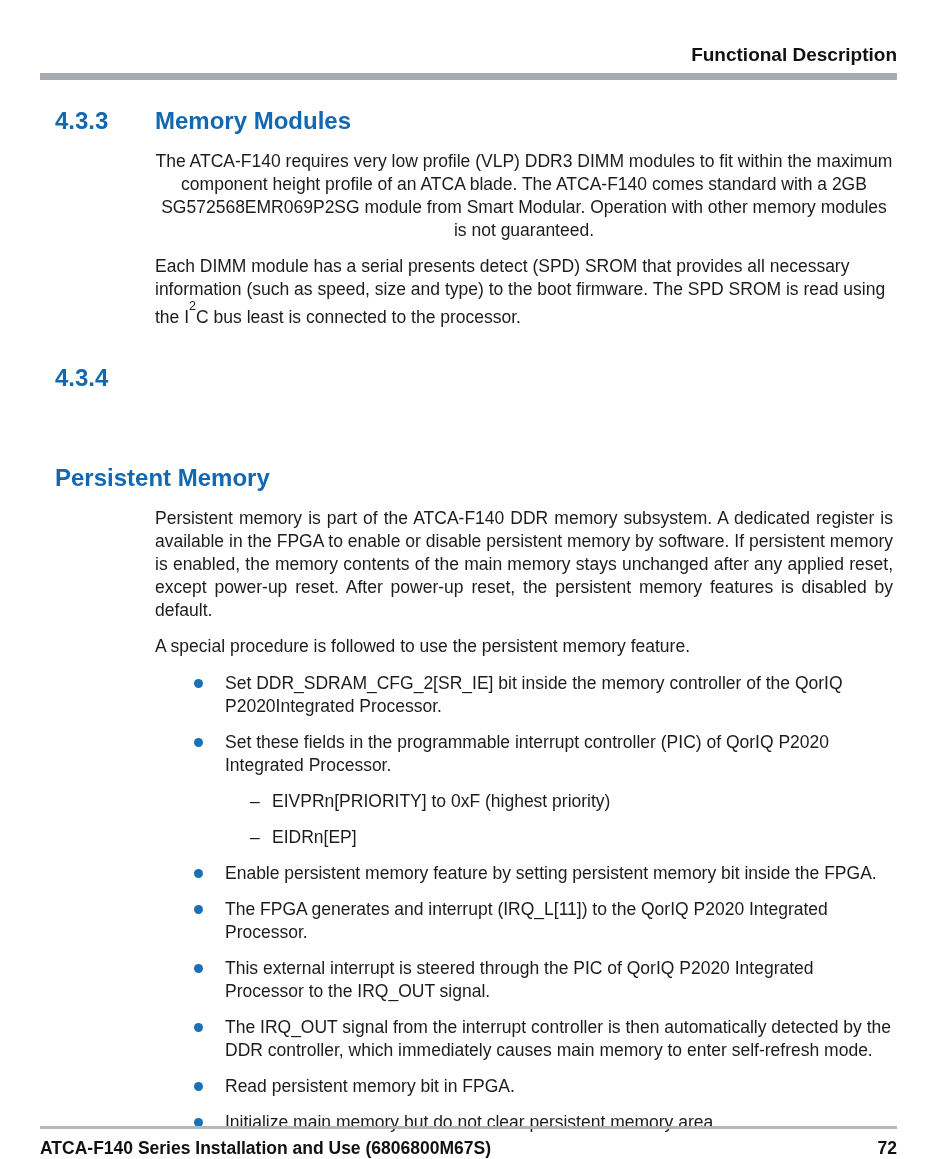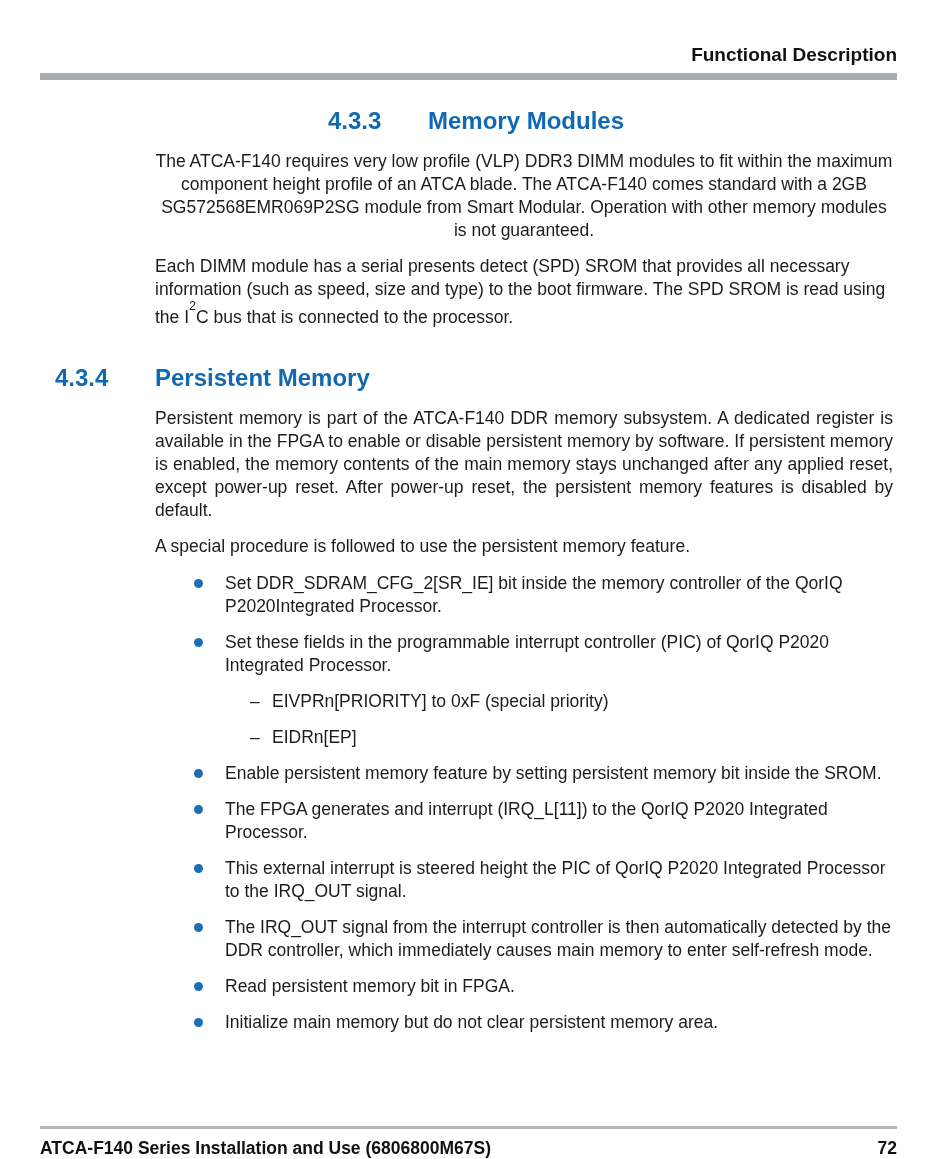--- a/index.html
+++ b/index.html
@@ -30,22 +30,22 @@
   .section-heading {
     display: flex;
     margin-left: 55px;
     margin-right: 53px;
     color: #1269b2;
     font-size: 24px;
     font-weight: bold;
     line-height: 28px;
   }
   .section-heading .sec-num { width: 100px; flex: 0 0 100px; }
-  .h-433 { margin-top: 27px; justify-content: center; }
-  .h-434 { margin-top: 35px; }
+  .h-433 { margin-top: 27px; }
+  .h-434 { margin-top: 35px; flex-direction: column; }
   .body-text {
     margin-left: 155px;
     margin-right: 57px;
     font-size: 17.5px;
     line-height: 23px;
   }
   .p1 { margin-top: 15px; text-align: center; }
   .p2 { margin-top: 13px; }
   .p3 { margin-top: 15px; text-align: justify; }
   .intro { margin-top: 13px; }
@@ -117,21 +117,21 @@
   </div>
   <div class="header-rule"></div>
 
   <div class="section-heading h-433">
     <span class="sec-num">4.3.3</span>
     <span class="sec-title">Memory Modules</span>
   </div>
 
   <p class="body-text p1">The ATCA-F140 requires very low profile (VLP) DDR3 DIMM modules to fit within the maximum component height profile of an ATCA blade. The ATCA-F140 comes standard with a 2GB SG572568EMR069P2SG module from Smart Modular. Operation with other memory modules is not guaranteed.</p>
 
-  <p class="body-text p2"><span>Each DIMM module has a serial presents detect (SPD) SROM that provides all necessary information (such as speed, size and type) to the boot firmware. The SPD SROM is read using the I</span><sup class="isup">2</sup><span>C bus that is connected to the processor.</span></p>
+  <p class="body-text p2"><span>Each DIMM module has a serial presents detect (SPD) SROM that provides all necessary information (such as speed, size and type) to the boot firmware. The SPD SROM is read using the I</span><sup class="isup">2</sup><span>C bus least is connected to the processor.</span></p>
 
   <div class="section-heading h-434">
     <span class="sec-num">4.3.4</span>
     <span class="sec-title">Persistent Memory</span>
   </div>
 
   <p class="body-text p3">Persistent memory is part of the ATCA-F140 DDR memory subsystem. A dedicated register is available in the FPGA to enable or disable persistent memory by software. If persistent memory is enabled, the memory contents of the main memory stays unchanged after any applied reset, except power-up reset. After power-up reset, the persistent memory features is disabled by default.</p>
 
   <p class="body-text intro">A special procedure is followed to use the persistent memory feature.</p>
 
@@ -139,39 +139,39 @@
     <li>
       <span class="bullet-marker"></span>
       <span>Set DDR_SDRAM_CFG_2[SR_IE] bit inside the memory controller of the QorIQ P2020Integrated Processor.</span>
     </li>
     <li>
       <span class="bullet-marker"></span>
       <span>Set these fields in the programmable interrupt controller (PIC) of QorIQ P2020 Integrated Processor.</span>
       <ul class="subitems">
         <li>
           <span class="dash-marker">–</span>
-          <span>EIVPRn[PRIORITY] to 0xF (special priority)</span>
+          <span>EIVPRn[PRIORITY] to 0xF (highest priority)</span>
         </li>
         <li>
           <span class="dash-marker">–</span>
           <span>EIDRn[EP]</span>
         </li>
       </ul>
     </li>
     <li>
       <span class="bullet-marker"></span>
-      <span>Enable persistent memory feature by setting persistent memory bit inside the SROM.</span>
+      <span>Enable persistent memory feature by setting persistent memory bit inside the FPGA.</span>
     </li>
     <li>
       <span class="bullet-marker"></span>
       <span>The FPGA generates and interrupt (IRQ_L[11]) to the QorIQ P2020 Integrated Processor.</span>
     </li>
     <li>
       <span class="bullet-marker"></span>
-      <span>This external interrupt is steered height the PIC of QorIQ P2020 Integrated Processor to the IRQ_OUT signal.</span>
+      <span>This external interrupt is steered through the PIC of QorIQ P2020 Integrated Processor to the IRQ_OUT signal.</span>
     </li>
     <li>
       <span class="bullet-marker"></span>
       <span>The IRQ_OUT signal from the interrupt controller is then automatically detected by the DDR controller, which immediately causes main memory to enter self-refresh mode.</span>
     </li>
     <li>
       <span class="bullet-marker"></span>
       <span>Read persistent memory bit in FPGA.</span>
     </li>
     <li>

